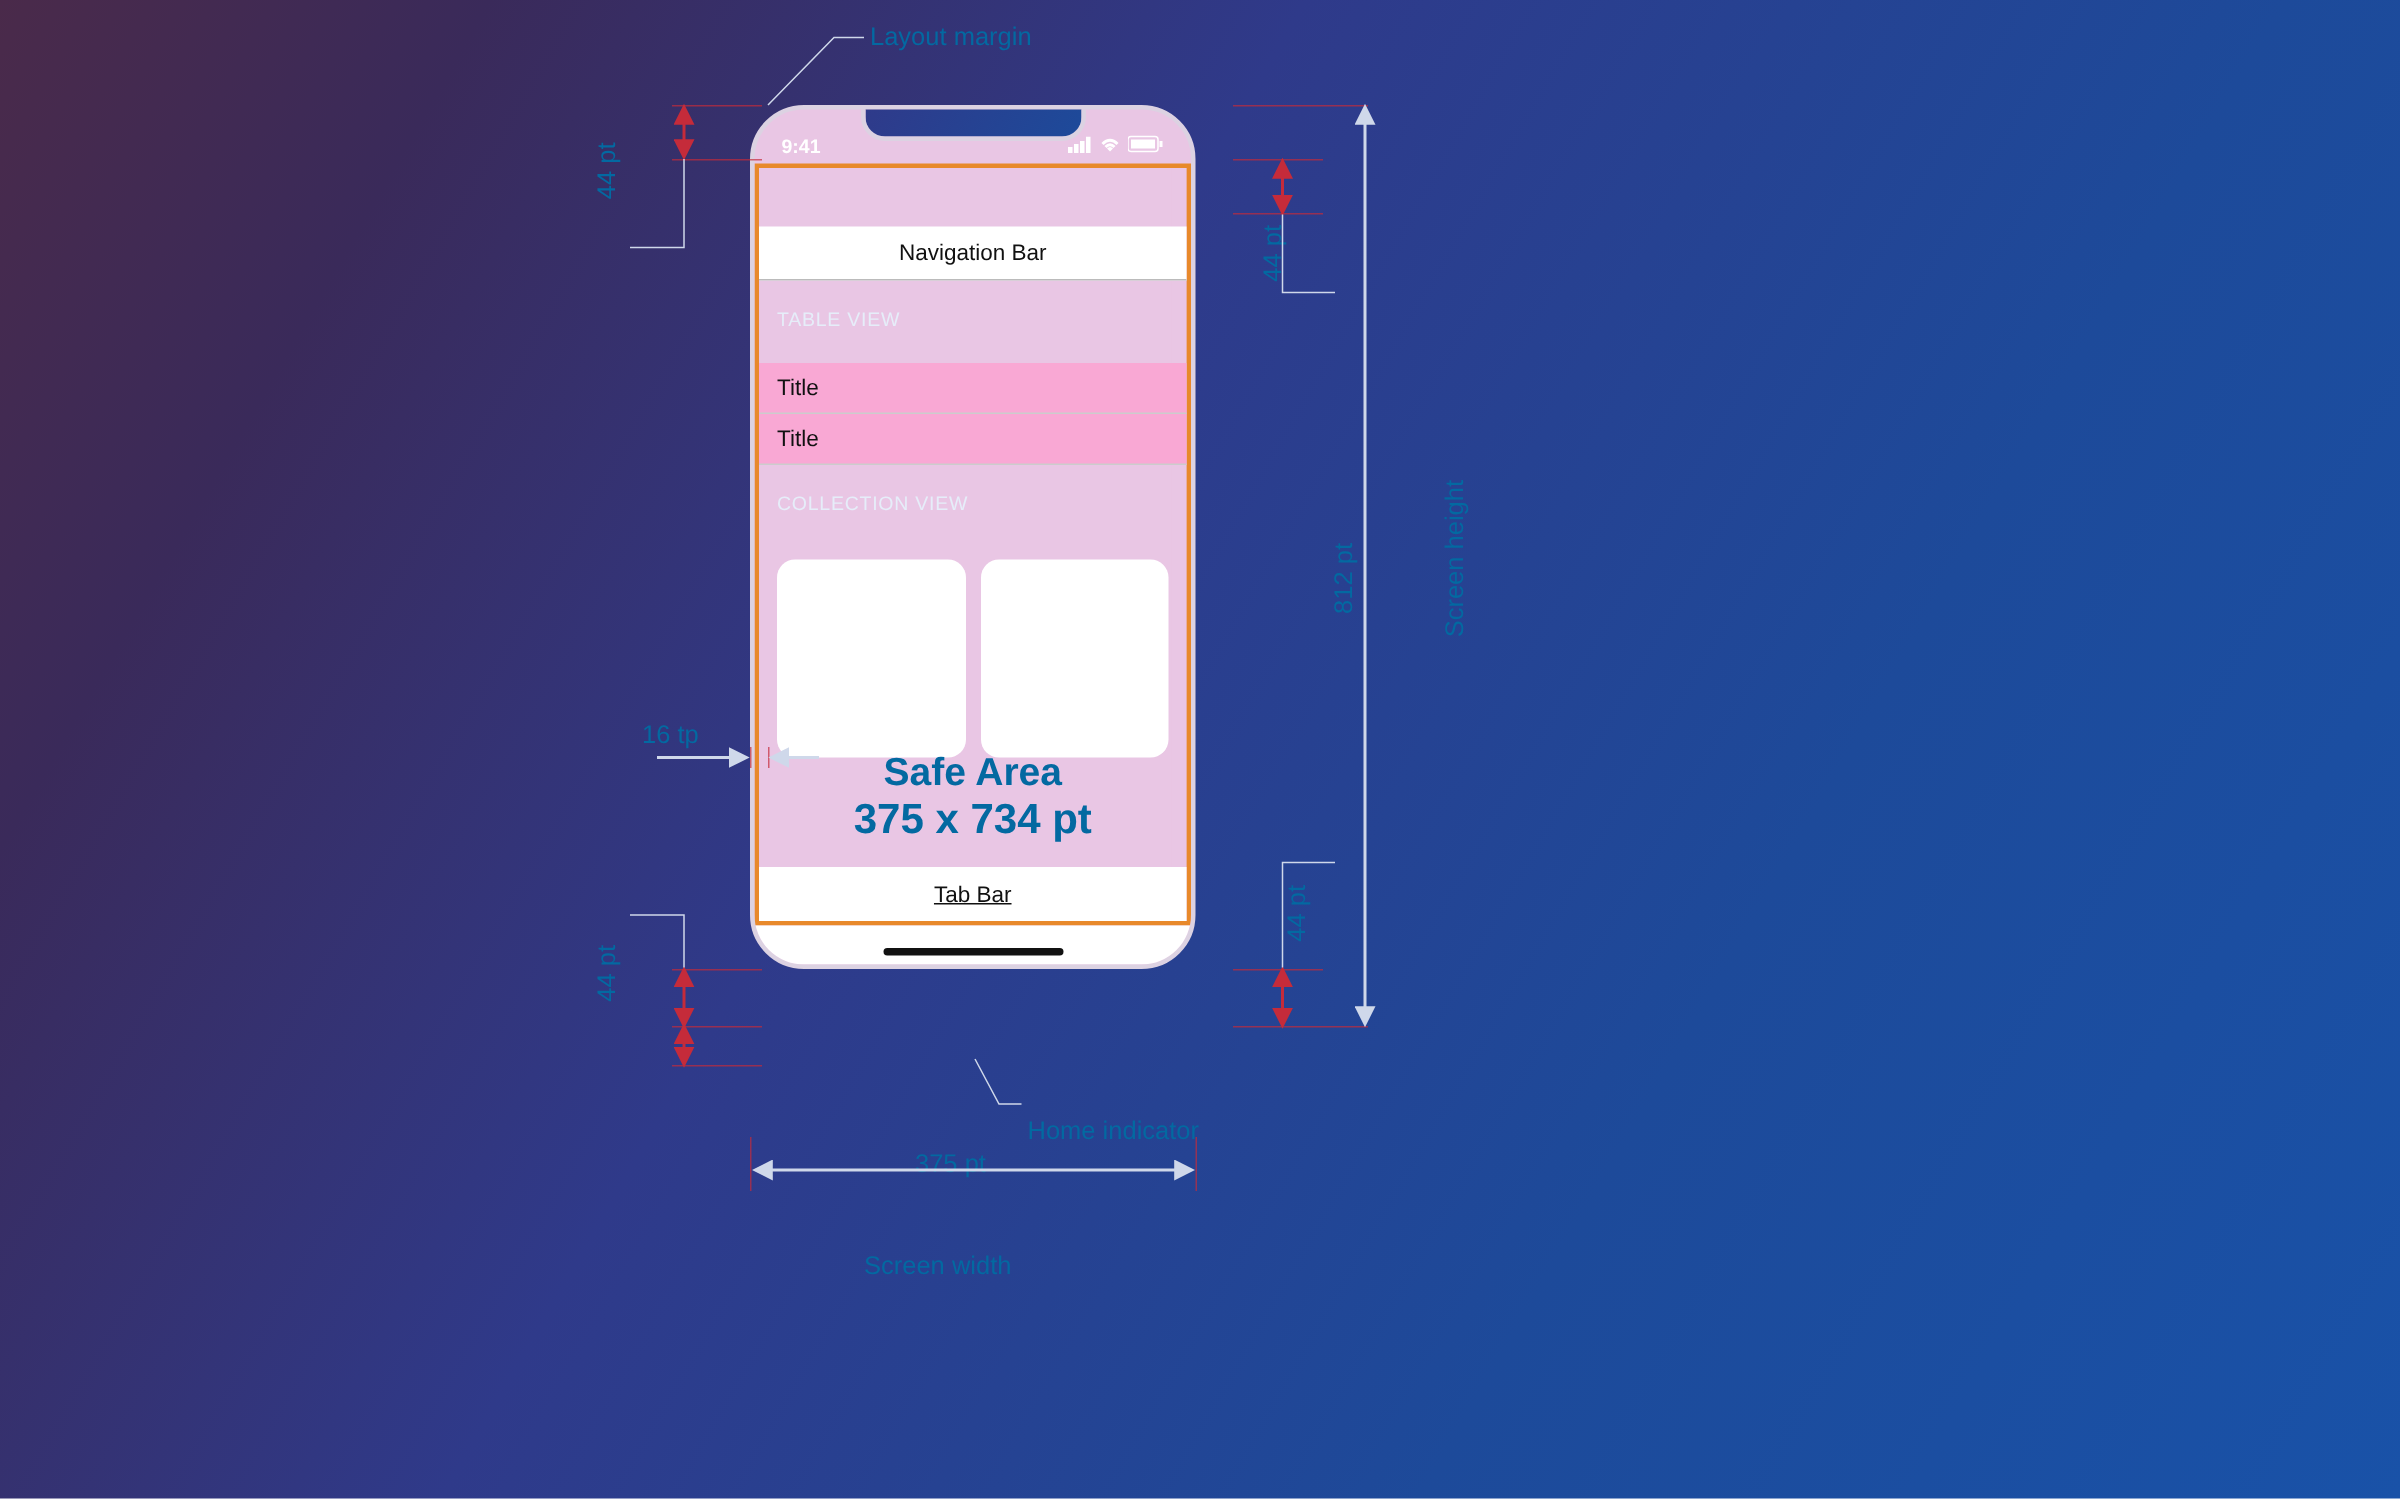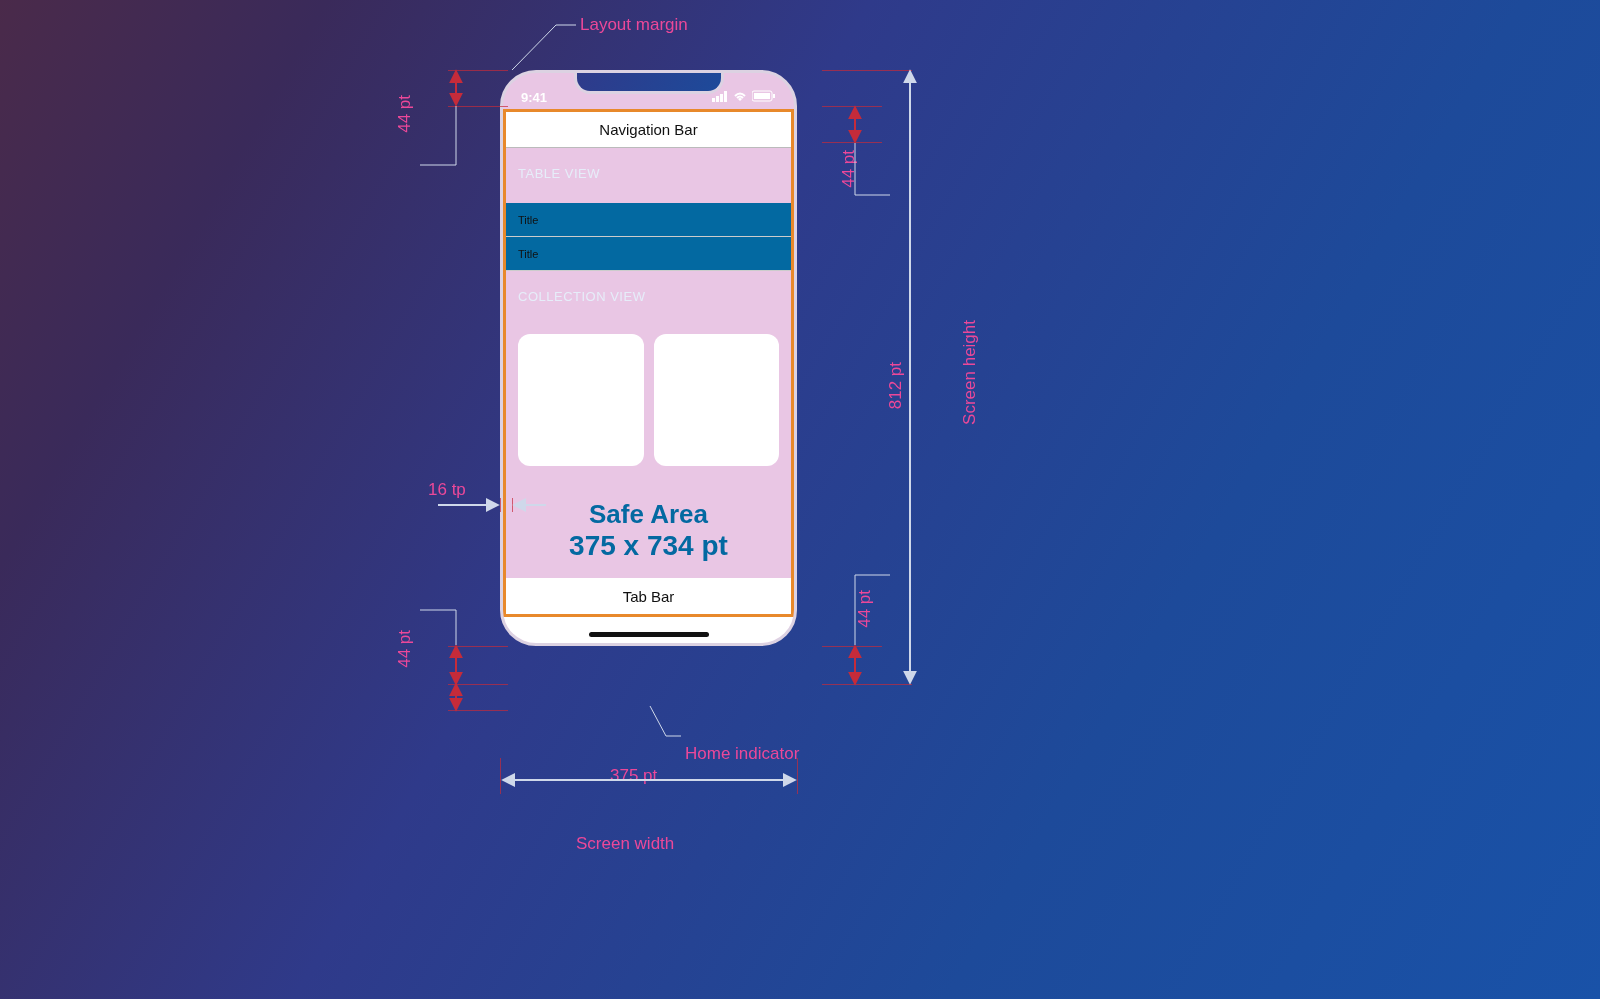--- a/index.html
+++ b/index.html
@@ -36,36 +36,36 @@
     border:3px solid #dcd2e2; border-top:none;
   }
   .safe-area {
     position:absolute; left:0; right:0; top:36px; bottom:26px;
     border:3px solid #e8892b;
   }
   .safe-gutter-l, .safe-gutter-r {
     position:absolute; top:0; bottom:0; width:10px; background:#e9c6e4; opacity:.55;
   }
   .safe-gutter-l{left:0;} .safe-gutter-r{right:0;}
-  .safe-content{position:absolute; inset:0; }
+  .safe-content{position:absolute; inset:0;margin-top:39px; }
 
   .nav-bar { height:36px; background:#fff; display:flex; align-items:center; justify-content:center; color:#111; font-size:15px; border-bottom:1px solid #bbb;}
   .large-title { height:40px; background:#fff; display:flex; align-items:center; padding-left:12px; color:#111; font-size:26px; font-weight:700;}
   .sect-head { padding:18px 12px 22px; color:#e6edf9; font-size:13px; letter-spacing:.5px;}
-  .row { height:34px; background:#0369a1; display:flex; align-items:center; padding-left:12px; color:#111; font-size:11px; border-bottom:1px solid #ccc;}
+  .row { height:34px; background:#f9a8d4; display:flex; align-items:center; padding-left:12px; color:#111; font-size:15px; border-bottom:1px solid #ccc;}
   .cards { display:flex; gap:10px; padding:8px 12px; }
   .card { width:128px; height:132px; background:#fff; border-radius:12px;}
   .safe-text { position:absolute; left:0; right:0; bottom:52px; text-align:center; color:#0369a1; }
   .safe-text .l1{font-size:26px; font-weight:600;}
   .safe-text .l2{font-size:28px; font-weight:700;}
-  .tab-bar { position:absolute; left:0; right:0; bottom:0; height:36px; background:#fff; display:flex; align-items:center; justify-content:center; color:#111; font-size:15px;}
+  .tab-bar { position:absolute; left:0; right:0; bottom:0; height:36px; background:#fff; display:flex; align-items:center; justify-content:center; color:#111; font-size:15px;text-decoration:underline;}
   .home-ind { position:absolute; bottom:6px; left:50%; transform:translateX(-50%); width:120px; height:5px; background:#111; border-radius:3px;}
   .phone-bottom-white{position:absolute;bottom:0;left:0;right:0;height:26px;background:#fff;}
 
-  .label { color:#ec4899; font-size:17px; white-space:nowrap;}
+  .label { color:#0369a1; font-size:17px; white-space:nowrap;}
   .rot { writing-mode:vertical-rl; transform:rotate(180deg);}
   .red { background:#c52b3a; opacity:.7;}
   .line-h{height:1px;} .line-v{width:1px;}
 
   svg.anno{position:absolute; overflow:visible;}
   .d-arr{stroke:#cfd8ea; stroke-width:2; fill:none;}
   .d-arr-red{stroke:#c52b3a; stroke-width:2; fill:none;}
   .lead{stroke:#cfd8ea; stroke-width:1; fill:none;}
 </style>
 </head>

